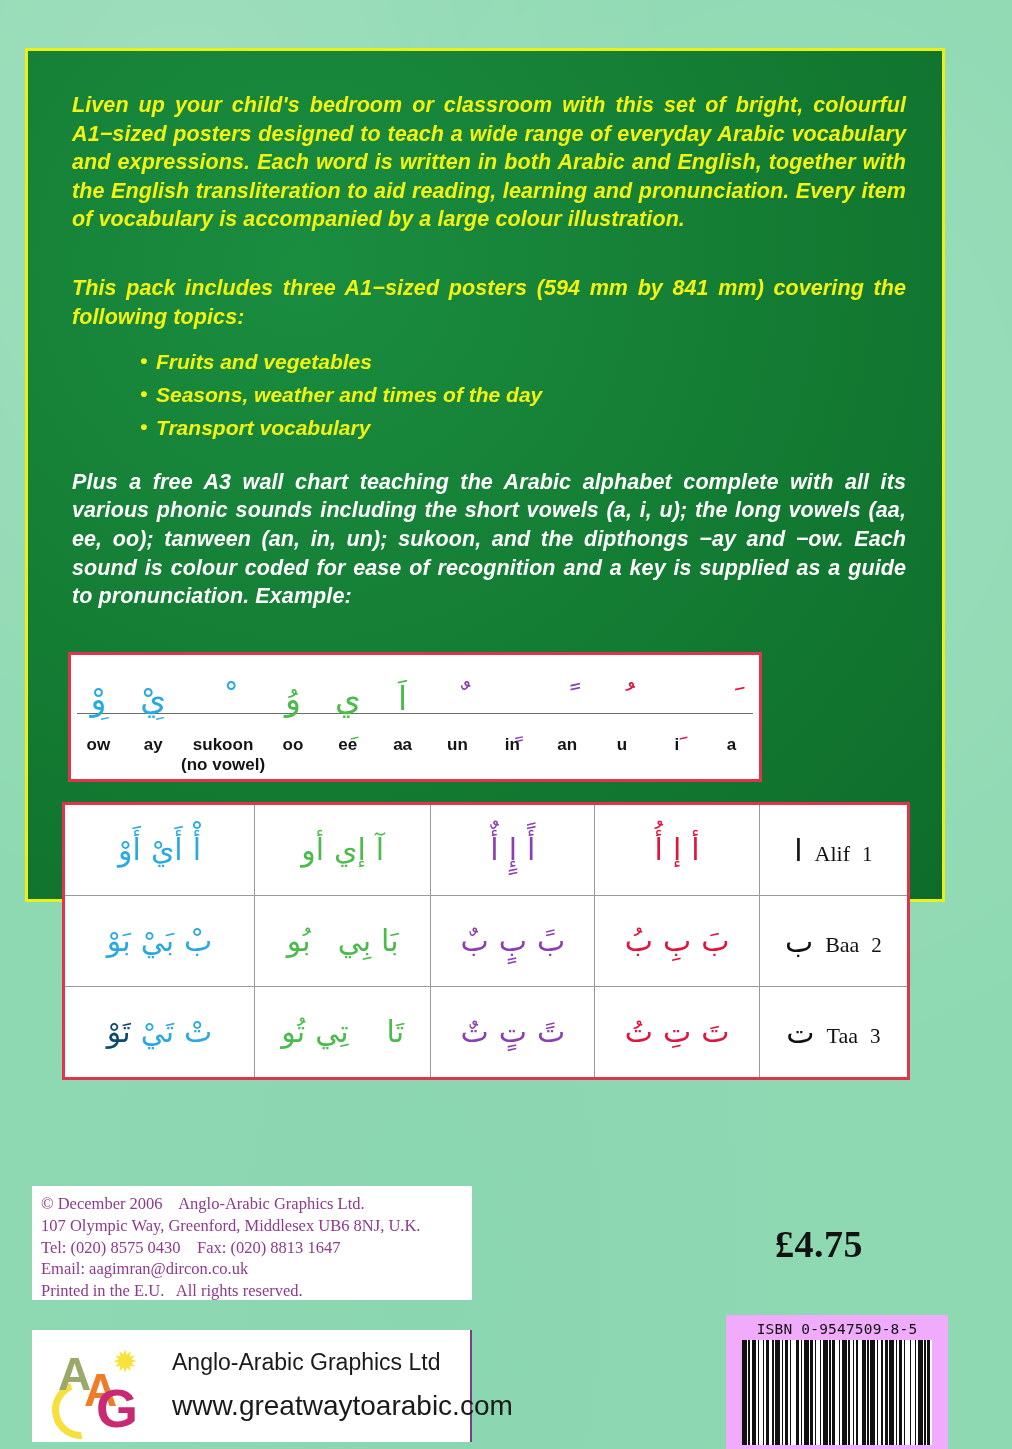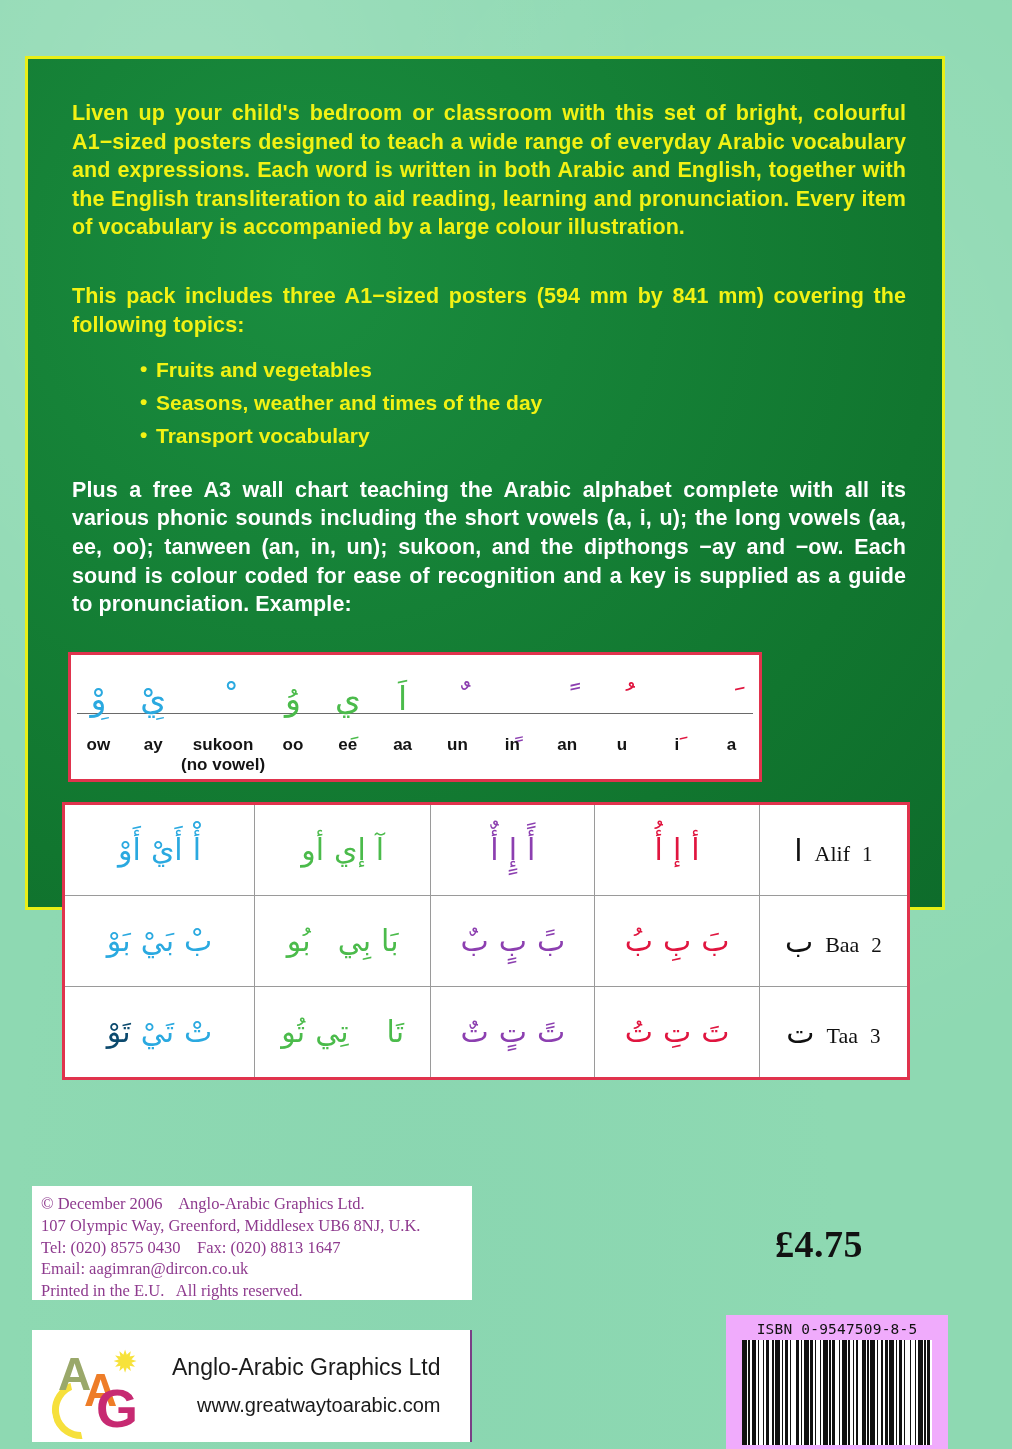--- a/index.html
+++ b/index.html
@@ -23,27 +23,28 @@
       radial-gradient(ellipse at 18% 12%, rgba(255,255,255,.16), rgba(255,255,255,0) 42%),
       radial-gradient(ellipse at 78% 30%, rgba(255,255,255,.12), rgba(255,255,255,0) 45%),
       radial-gradient(ellipse at 42% 88%, rgba(120,200,170,.18), rgba(255,255,255,0) 50%);
     pointer-events: none;
   }
 
   
   .green-panel {
     position: absolute;
     left: 25px;
-    top: 56px;
+    top: 48px;
     width: 920px;
     height: 854px;
     background: #137e35;
     background-image: radial-gradient(ellipse at 30% 25%, #1a8d3f 0%, #11762f 70%, #0e6c2b 100%);
     border: 3px solid #e9ef17;
     box-sizing: border-box;
+    font-style: italic;
   }
 
   .panel-inner {
     padding: 40px 36px 0 44px;
   }
 
   p.body-text {
     margin: 0 0 24px 0;
     font-size: 21.5px;
     line-height: 1.33;
@@ -288,21 +289,21 @@
   }
   .logo-text {
     font-family: "Liberation Sans", sans-serif;
     color: #1a1a1a;
   }
   .logo-company {
     font-size: 23px;
     line-height: 1.2;
   }
   .logo-web {
-    font-size: 20px;
+    font-size: 28px;
     line-height: 1.25;
     margin-top: 12px;
     text-align: right;
   }
 
   
   .price {
     position: absolute;
     left: 775px;
     top: 1222px;

